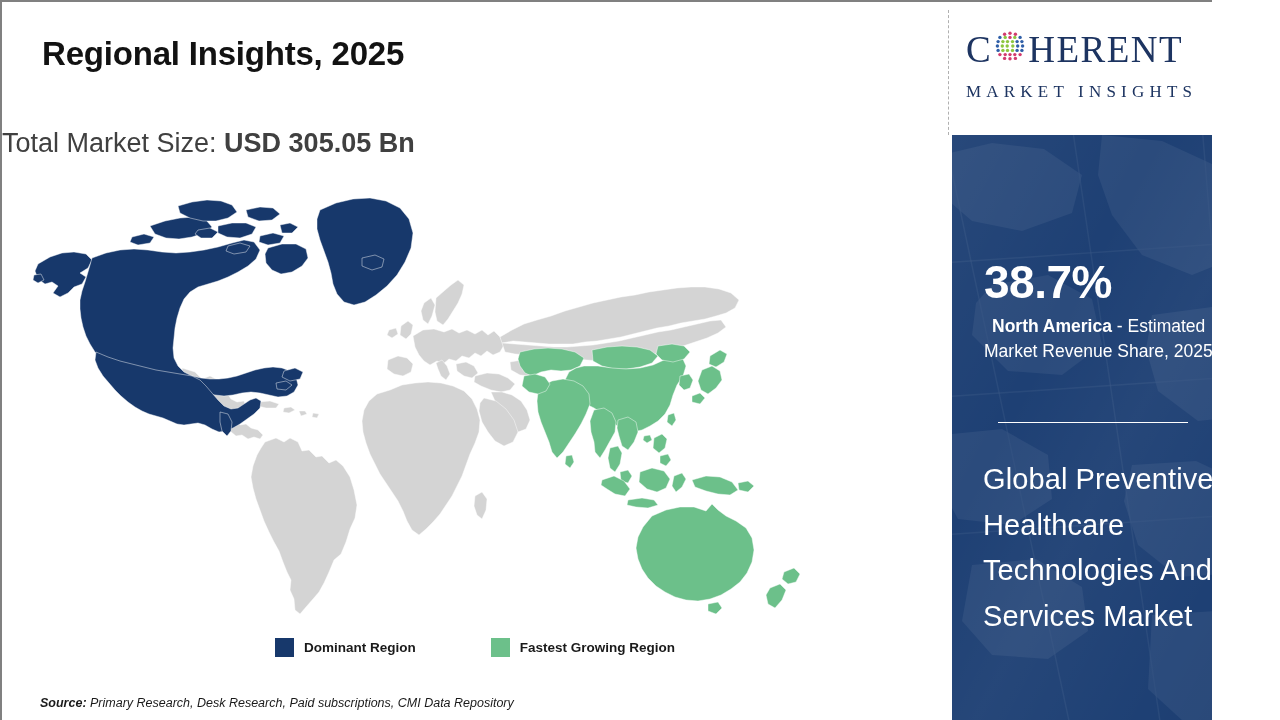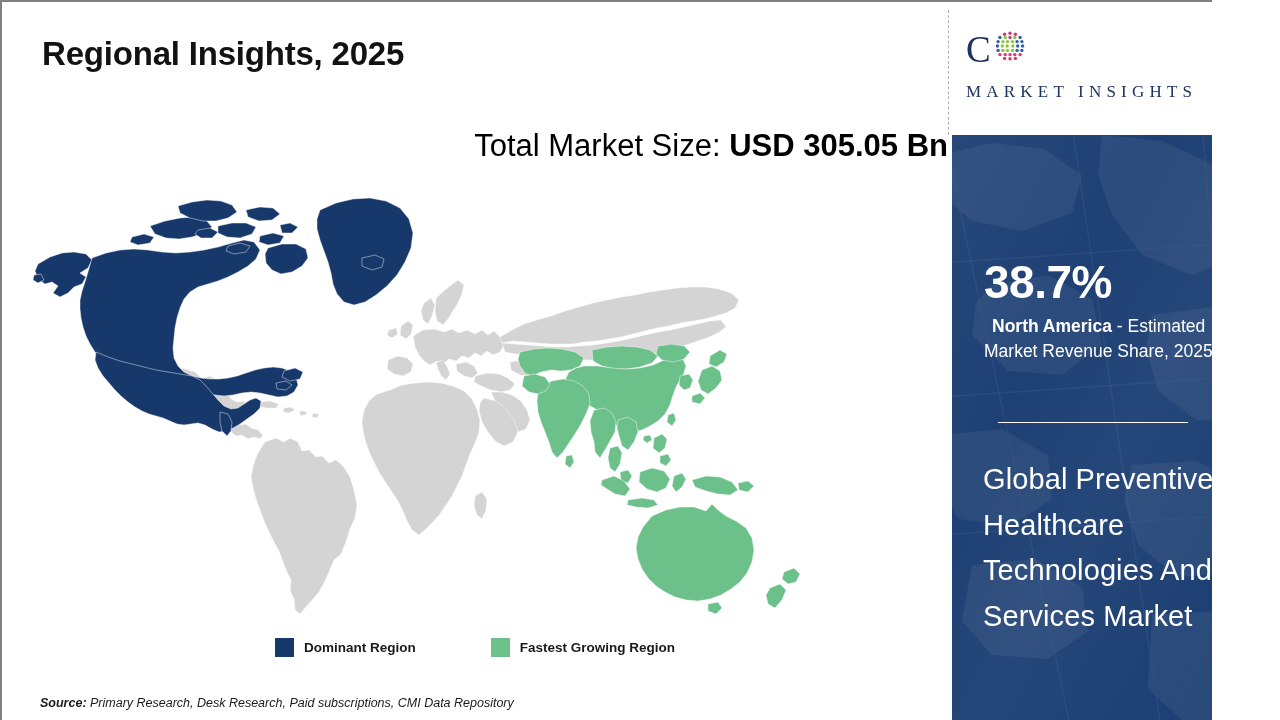--- a/index.html
+++ b/index.html
@@ -41,23 +41,23 @@
     font-weight: bold;
     color: #121212;
     letter-spacing: -0.2px;
     white-space: nowrap;
   }
   #market-size-line {
     position: absolute;
     left: 0;
     top: 126px;
     width: 946px;
-    text-align: right;
-    font-size: 31px;
-    color: #000000;
+    text-align: left;
+    font-size: 27px;
+    color: #404040;
     white-space: nowrap;
   }
   #market-size-line .label { font-weight: normal; }
   #market-size-line .value { font-weight: bold; }
 
   
   #map-wrap {
     position: absolute;
     left: 30px;
     top: 178px;
@@ -425,20 +425,21 @@
                 <circle cx="12.2" cy="25.6" r="1.7" fill="#d33b6e"></circle>
                 <circle cx="17" cy="25.6" r="1.7" fill="#d33b6e"></circle>
                 <circle cx="21.8" cy="25.6" r="1.7" fill="#d33b6e"></circle>
                 <circle cx="27.1" cy="25.6" r="1.7" fill="#d33b6e"></circle>
                 <circle cx="11.6" cy="29.4" r="1.7" fill="#d33b6e"></circle>
                 <circle cx="17" cy="29.8" r="1.7" fill="#d33b6e"></circle>
                 <circle cx="22.4" cy="29.4" r="1.7" fill="#d33b6e"></circle>
               </g>
             </svg>
           </span>
+          <span class="post">HERENT</span>
         </div>
         <div id="logo-sub">MARKET INSIGHTS</div>
       </div>
     </div>
 
     <div id="blue-panel">
       <svg id="blue-panel-watermark" viewBox="0 0 330 587" xmlns="http://www.w3.org/2000/svg">
         <g fill="#ffffff" fill-opacity="0.55">
           <path d="M-10,20 L40,8 L92,14 L130,40 L120,78 L70,96 L20,86 L-10,60 Z"></path>
           <path d="M150,0 L210,6 L262,30 L300,70 L290,120 L240,140 L190,120 L160,80 L146,40 Z"></path>

